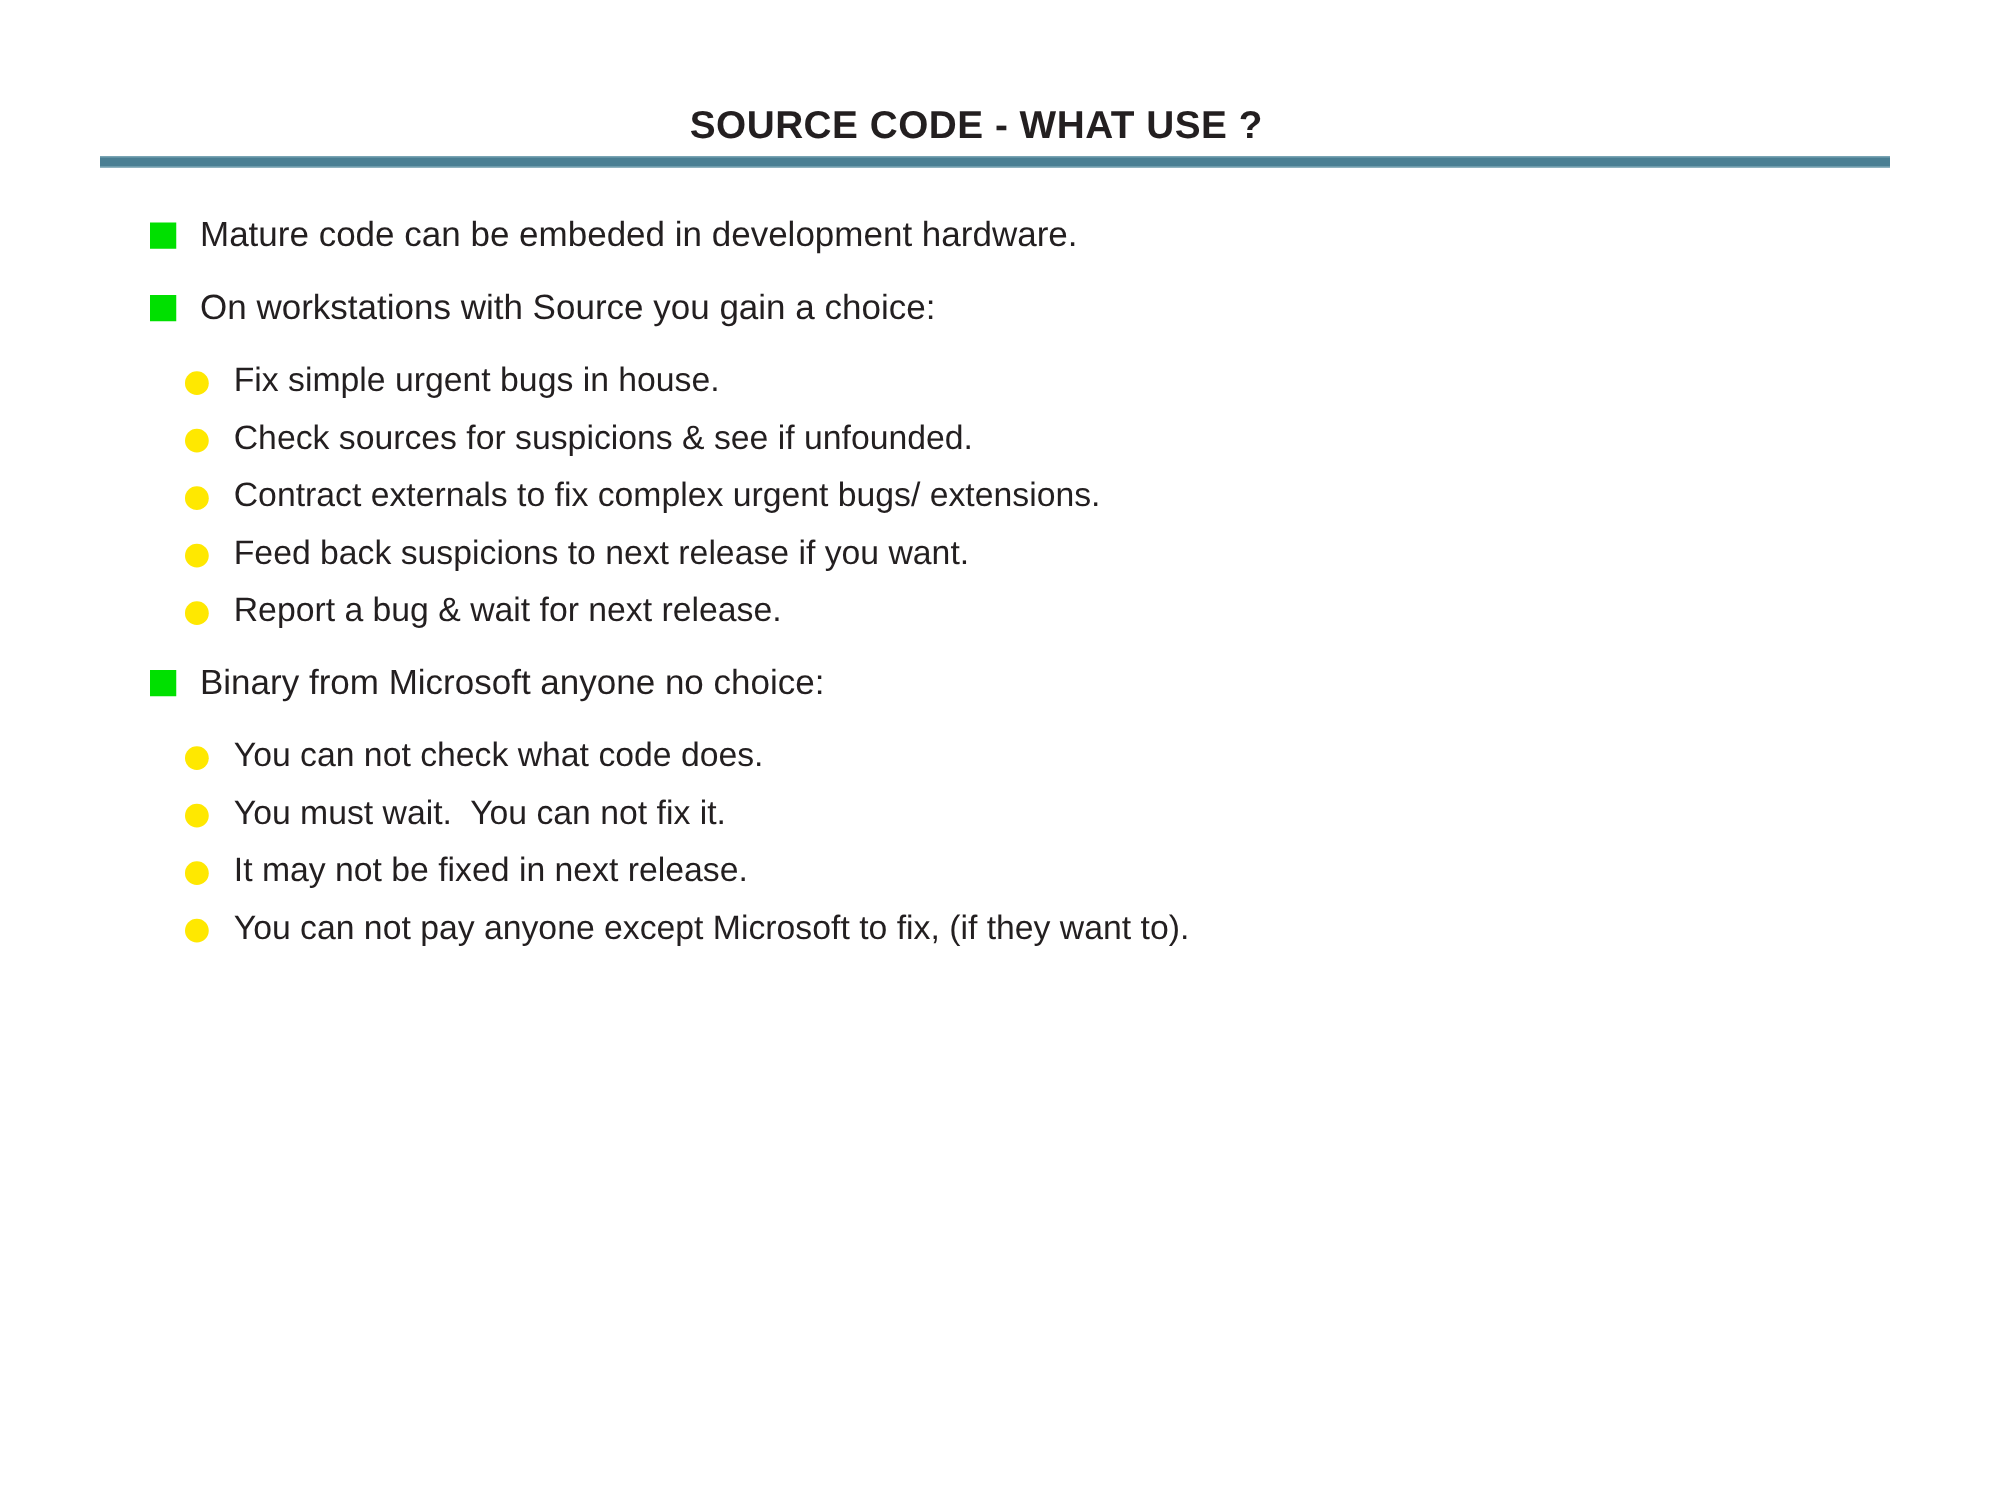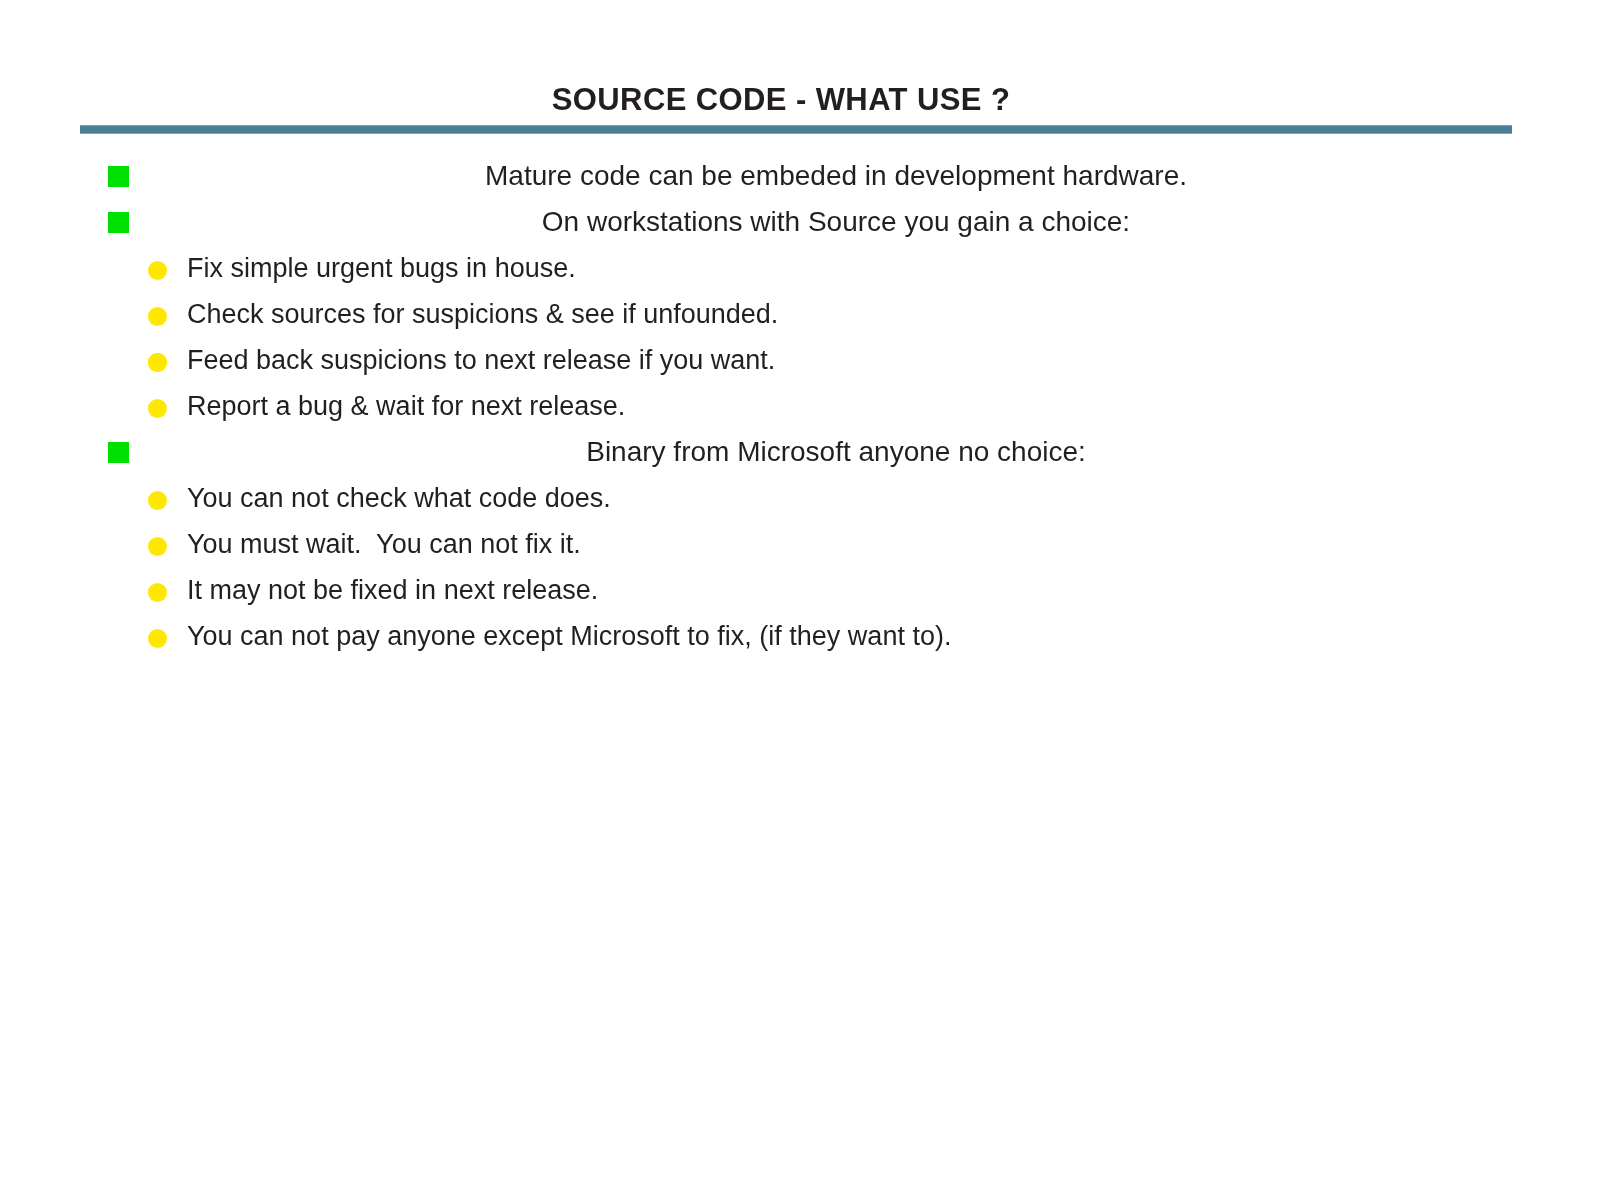--- a/index.html
+++ b/index.html
@@ -51,22 +51,21 @@
     list-style: none;
     margin: 0;
     padding: 0;
   }
   li.l1 {
     position: relative;
     padding-left: 44px;
     font-size: 28px;
     line-height: 46px;
     color: #231f20;
-    margin: 0;
-    text-align: center;
+    margin: 12px;
   }
   li.l1 > .marker-sq {
     position: absolute;
     left: 4px;
     top: 13px;
     width: 21px;
     height: 21px;
     background: #00e000;
   }
   li.l2 {
@@ -118,20 +117,21 @@
         <span class="text">Fix simple urgent bugs in house.</span>
       </li>
 
       <li class="l2">
         <span class="marker-dot"></span>
         <span class="text">Check sources for suspicions &amp; see if unfounded.</span>
       </li>
 
       <li class="l2">
         <span class="marker-dot"></span>
+        <span class="text">Contract externals to fix complex urgent bugs/ extensions.</span>
       </li>
 
       <li class="l2">
         <span class="marker-dot"></span>
         <span class="text">Feed back suspicions to next release if you want.</span>
       </li>
 
       <li class="l2">
         <span class="marker-dot"></span>
         <span class="text">Report a bug &amp; wait for next release.</span>

